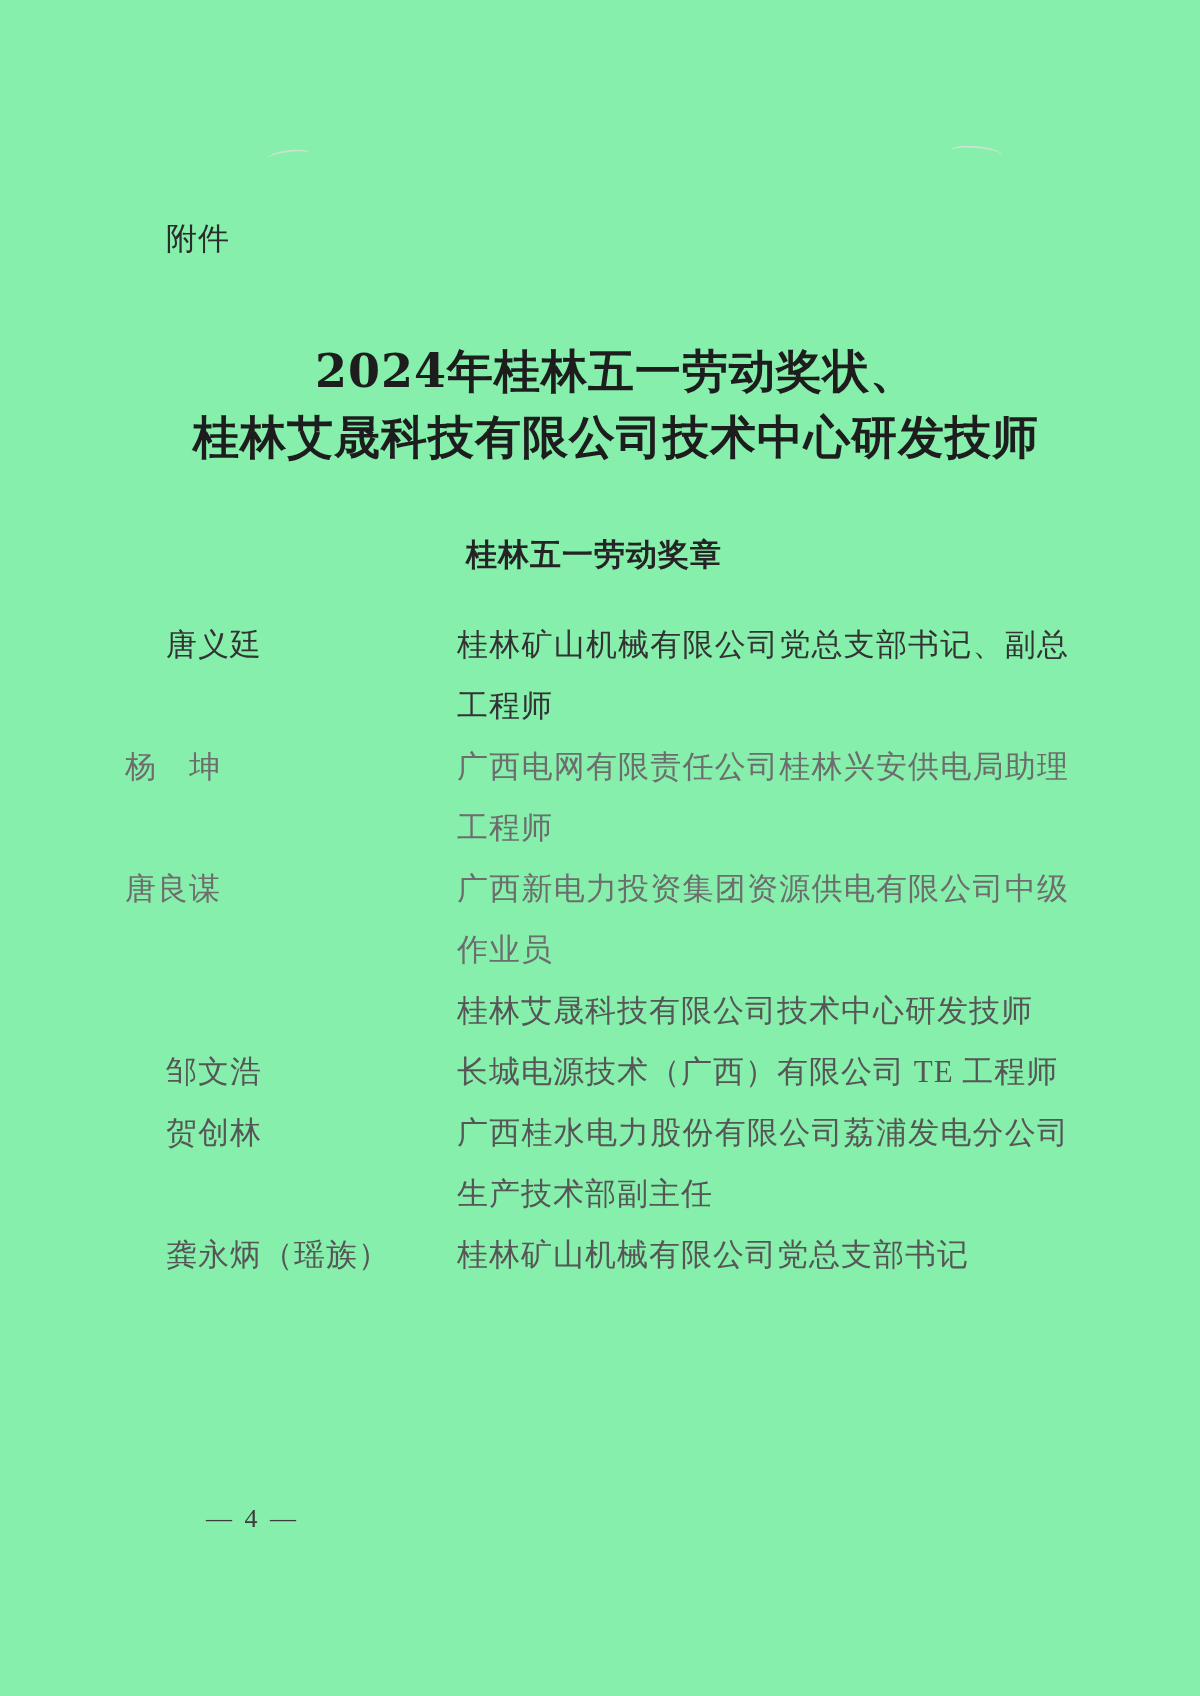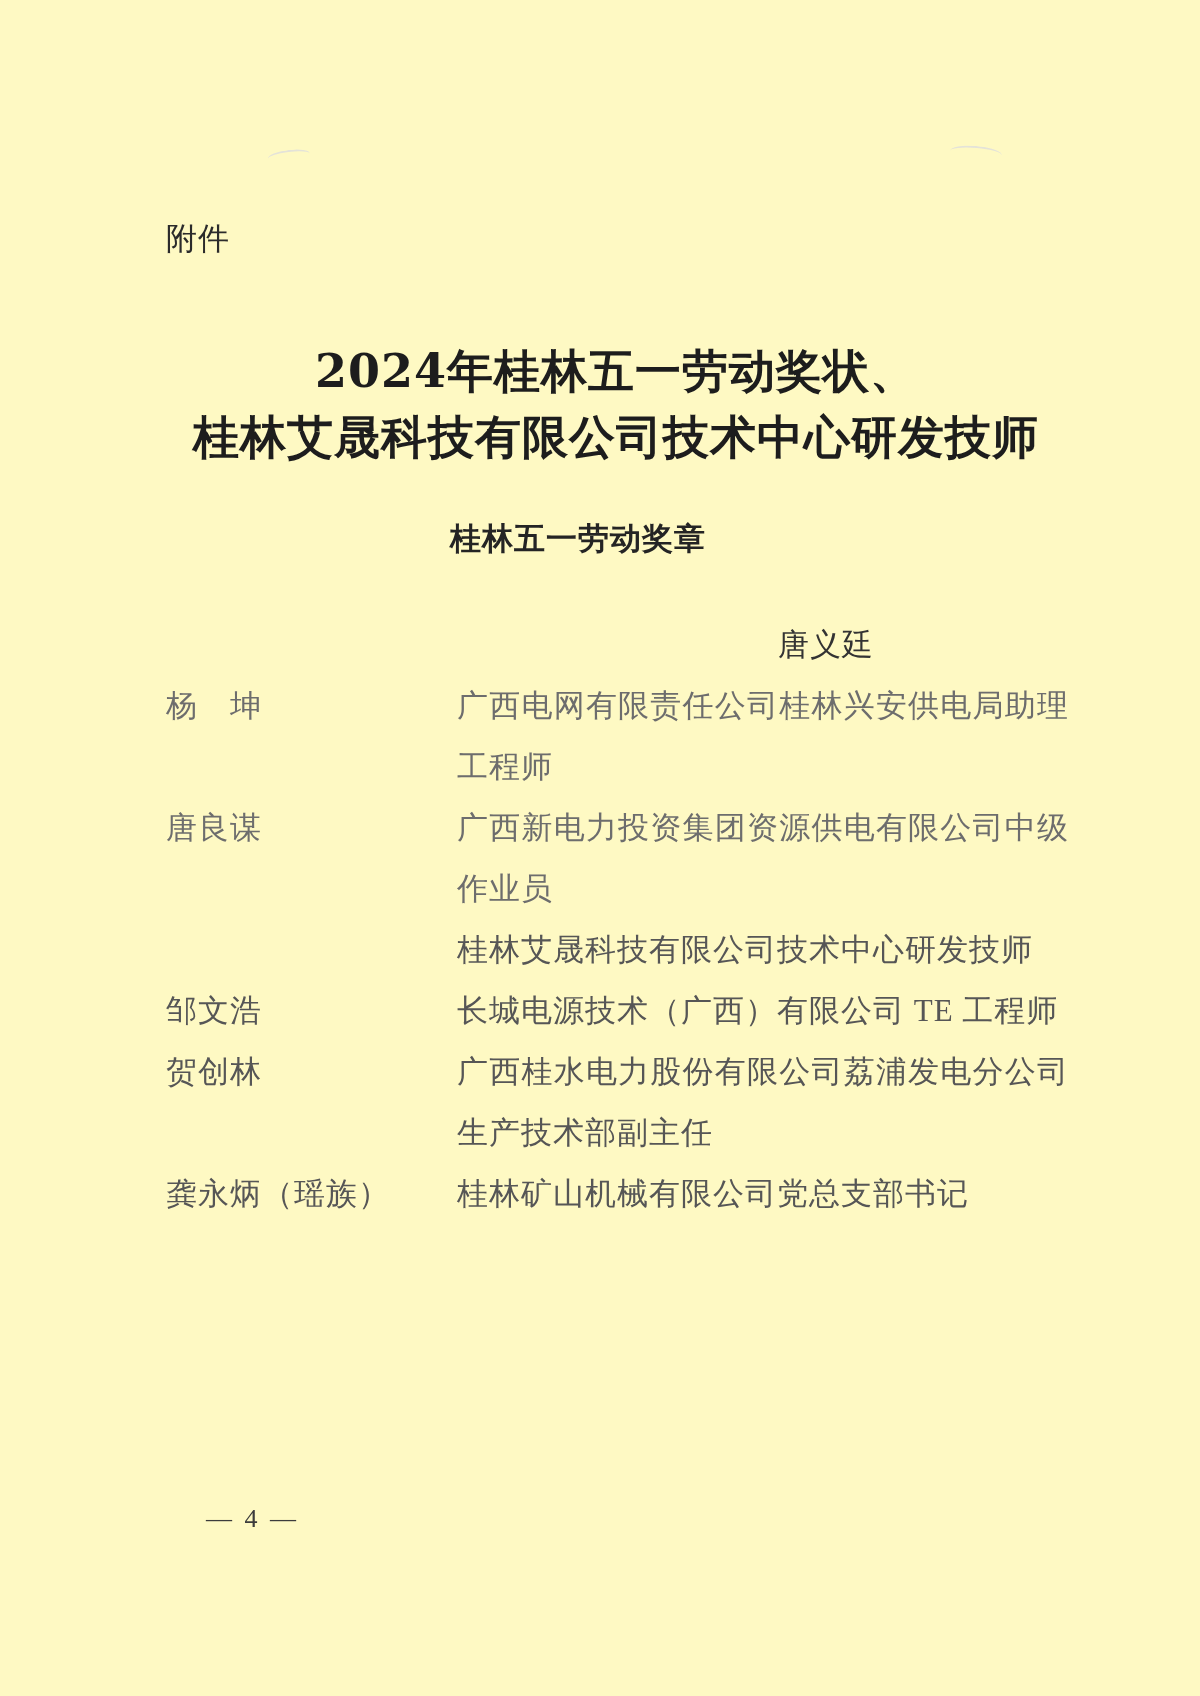--- a/index.html
+++ b/index.html
@@ -12,21 +12,21 @@
     width: 1200px;
     height: 1696px;
     position: relative;
     overflow: hidden;
     font-family: "Liberation Serif", serif;
     color: #4f4f4f;
   }
   .page {
     position: absolute;
     inset: 0;
-    background: #fef9c3;
+    background: #86efac;
   }
   
   .smudge {
     position: absolute;
     border-top: 2px solid #dedede;
     border-radius: 50%;
     opacity: 0.8;
   }
   .smudge.s1 { left: 268px; top: 150px; width: 42px; height: 10px; transform: rotate(-7deg); }
   .smudge.s2 { left: 950px; top: 146px; width: 52px; height: 12px; transform: rotate(5deg); }
@@ -55,21 +55,21 @@
     color: #1d1d1d;
     letter-spacing: 1px;
   }
   .doc-title .title-line { display: block; }
 
   .section-heading {
     position: absolute;
     left: 0;
     top: 519px;
     width: 1156px; 
-    margin: 0;
+    margin: 16px;
     text-align: center;
     font-family: "Liberation Sans", sans-serif;
     font-weight: 700;
     font-size: 31px;
     line-height: 40px;
     color: #242424;
     letter-spacing: 1px;
   }
 
   .awardee-list {
@@ -91,21 +91,21 @@
     flex: none;
     width: 612px;
     text-align: justify;
     text-align-last: left;
     text-justify: inter-ideograph;
     letter-spacing: 1px;
   }
   
   .awardee-row            { color: #565656; }
   .awardee-row.t-dark     { color: #333333; }
-  .awardee-row.t-light    { color: #6d6d6d; }
+  .awardee-row.t-light    { color: #6d6d6d; gap: 41px; }
 
   .page-number {
     position: absolute;
     left: 206px;
     top: 1500px;
     font-family: "Liberation Serif", serif;
     font-size: 26px;
     line-height: 38px;
     color: #3c3c3c;
     letter-spacing: 3px;
@@ -126,20 +126,21 @@
     <span class="title-line">2024年桂林五一劳动奖状、</span>
     <span class="title-line">桂林艾晟科技有限公司技术中心研发技师</span>
   </h1>
 
   <h2 class="section-heading">桂林五一劳动奖章</h2>
 
   <div class="awardee-list">
 
     <div class="awardee-row t-dark">
       <div class="awardee-name">唐义廷</div>
+      <div class="awardee-position">桂林矿山机械有限公司党总支部书记、副总工程师</div>
     </div>
 
     <div class="awardee-row t-light">
       <div class="awardee-name">杨　坤</div>
       <div class="awardee-position">广西电网有限责任公司桂林兴安供电局助理工程师</div>
     </div>
 
     <div class="awardee-row t-light">
       <div class="awardee-name">唐良谋</div>
       <div class="awardee-position">广西新电力投资集团资源供电有限公司中级作业员</div>

